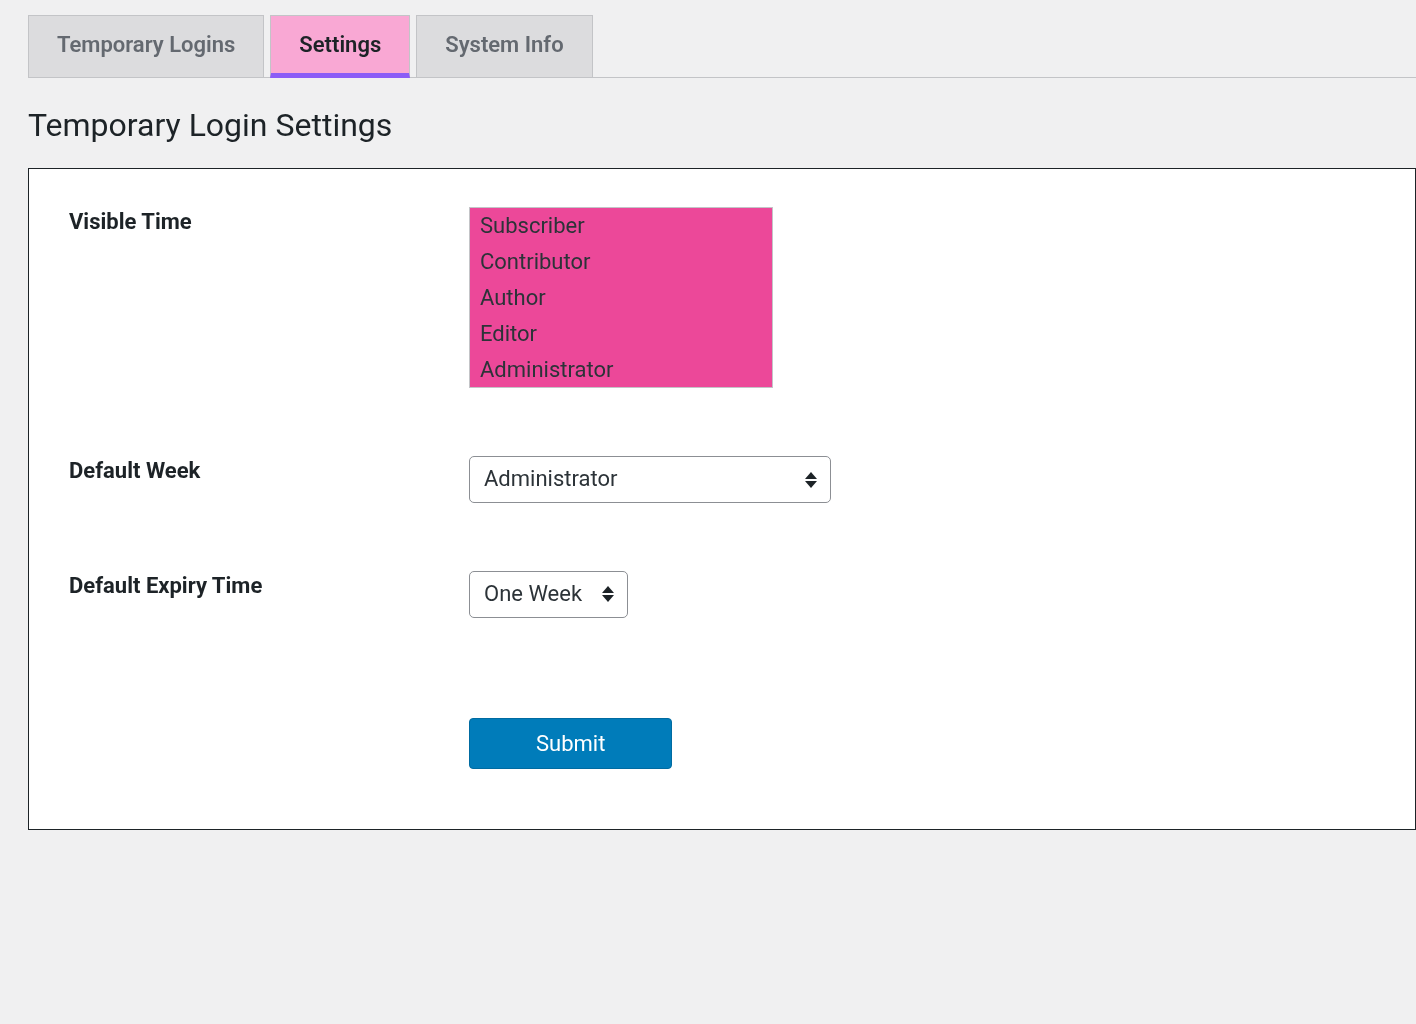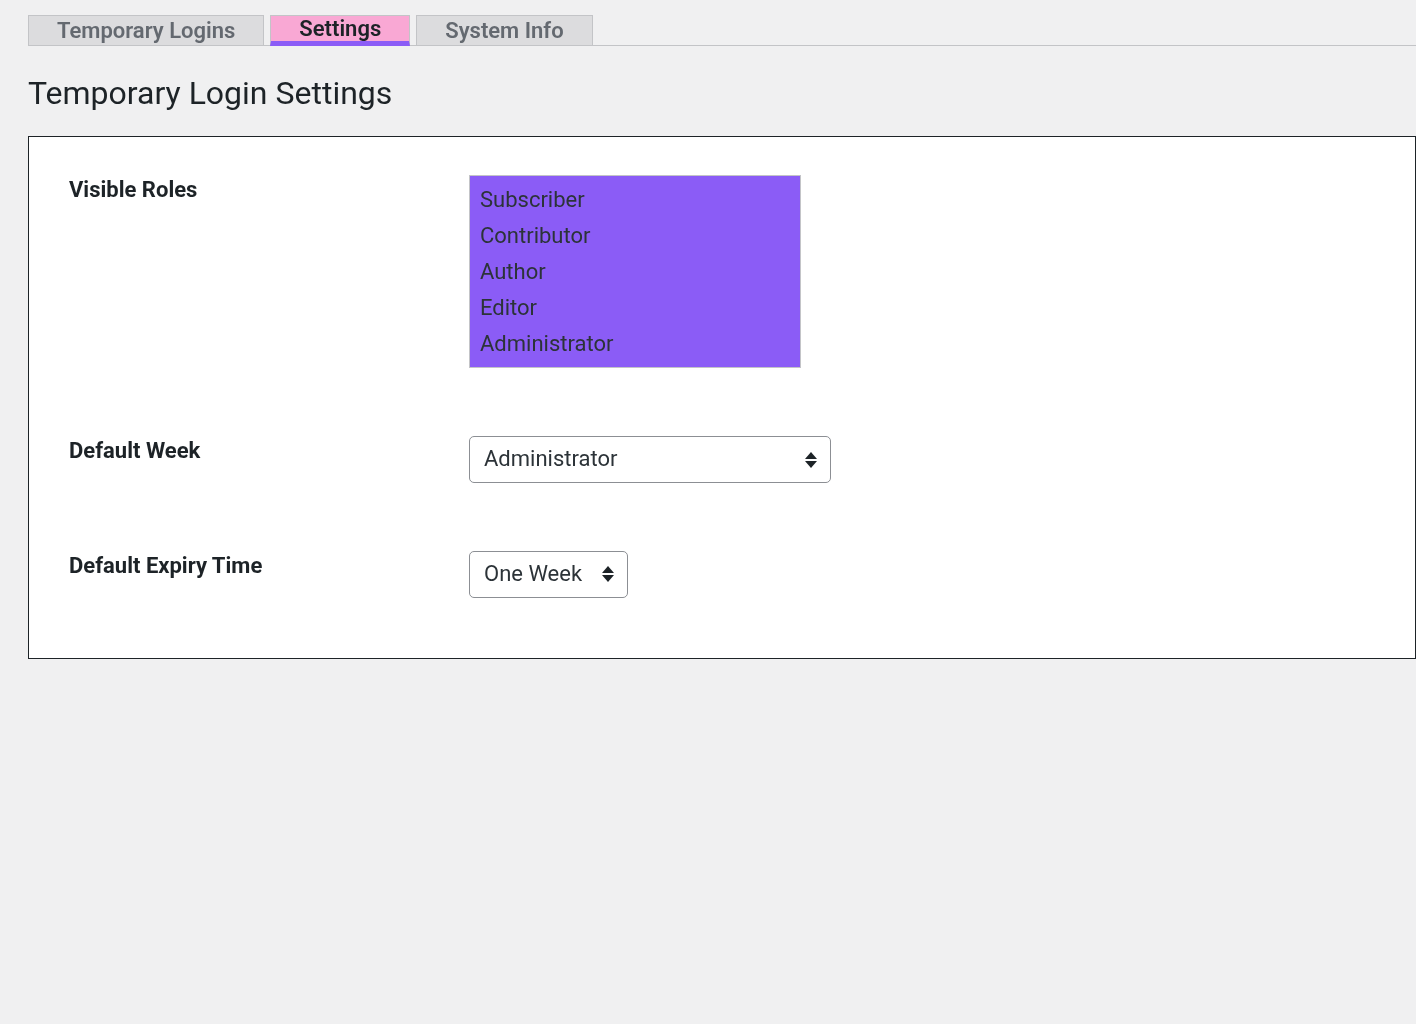--- a/index.html
+++ b/index.html
@@ -17,31 +17,31 @@
       width: 100%;
       min-height: 1024px;
     }
     .tabs {
       display: flex;
       margin-left: 28px;
       margin-top: 15px;
       border-bottom: 1px solid #c3c4c7;
     }
     .tab {
-      padding: 0 28px;
+      padding: 16px 28px;
       font-size: 22px;
       font-weight: 600;
       color: #646970;
       background: #dcdcde;
       border: 1px solid #c3c4c7;
       border-bottom: none;
       margin-right: 6px;
       cursor: pointer;
       display: flex;
-      align-items: center;
+      align-items: flex-start;
     }
     .tab.active {
       background: #f9a8d4;
       color: #1d2327;
       border-bottom: 5px solid #8b5cf6;
       margin-bottom: -1px;
     }
     .page-title {
       font-size: 32px;
       font-weight: 400;
@@ -78,26 +78,26 @@
       font-style: italic;
       color: #787c82;
       line-height: 1.5;
       margin-top: 2px;
       max-width: 320px;
     }
     .control-col {
       flex: 1;
     }
     .multiselect {
-      width: 332px;
+      width: 304px;
       border: 1px solid #c3c4c7;
-      background: #8b5cf6;
+      background: #ec4899;
       font-size: 22px;
       color: #2c3338;
-      padding: 6px 0;
+      padding: 0 0;
     }
     .multiselect-option {
       padding: 2px 10px;
       cursor: pointer;
       line-height: 1.45;
     }
     .select-wrap {
       position: relative;
       display: inline-block;
     }
@@ -173,21 +173,21 @@
       <span>System Info</span>
     </div>
   </div>
 
   <h1 class="page-title">Temporary Login Settings</h1>
 
   <div class="settings-panel">
 
     <div class="form-row">
       <div class="label-col">
-        <div class="label-title">Visible Roles</div>
+        <div class="label-title">Visible Time</div>
       </div>
       <div class="control-col">
         <div class="multiselect">
           <div class="multiselect-option">Subscriber</div>
           <div class="multiselect-option">Contributor</div>
           <div class="multiselect-option">Author</div>
           <div class="multiselect-option">Editor</div>
           <div class="multiselect-option">Administrator</div>
         </div>
       </div>
@@ -220,15 +220,18 @@
             <option>One Week</option>
           </select>
           <span class="select-arrows">
             <span class="arrow-up"></span>
             <span class="arrow-down"></span>
           </span>
         </div>
       </div>
     </div>
 
+    <div class="submit-row">
+      <button class="submit-btn">Submit</button>
+    </div>
 
   </div>
 </div>
 
 </body></html>

